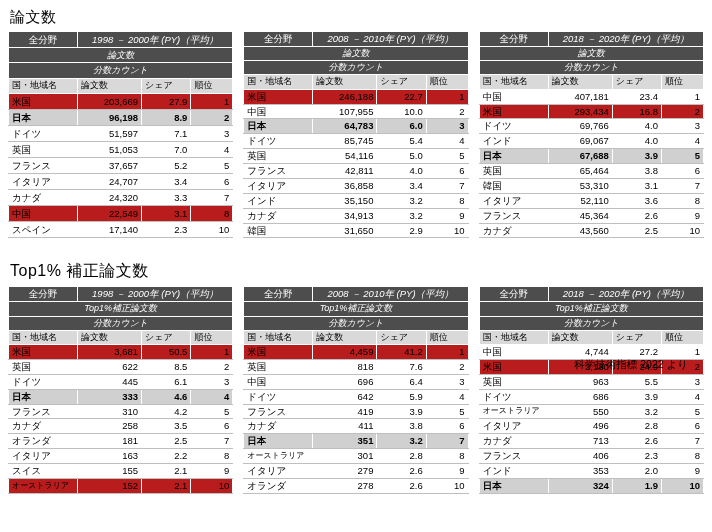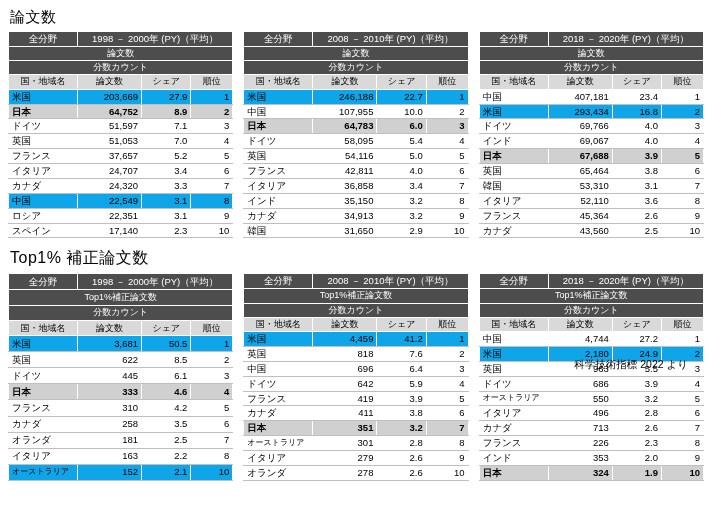--- a/index.html
+++ b/index.html
@@ -22,21 +22,21 @@
     box-sizing: border-box;
     padding: 6px 8px 0 8px;
   }
   .section-title {
     font-size: 15px;
     font-weight: normal;
     margin: 2px 0 4px 2px;
     letter-spacing: 0.5px;
   }
   .section-title.second {
-    margin-top: 10px;
+    margin-top: 23px;
     font-size: 16px;
   }
   .tables-row {
     display: flex;
     justify-content: space-between;
     gap: 10px;
   }
   table.tbl {
     border-collapse: collapse;
     table-layout: fixed;
@@ -52,35 +52,36 @@
     box-sizing: border-box;
     white-space: nowrap;
     overflow: hidden;
   }
   
   .hd {
     background: #4d4d4d;
     color: #ffffff;
     text-align: center;
     font-size: 9px;
+    font-style: italic;
   }
   .hd-period {
     font-size: 9.5px;
   }
   .hd-allfields {
     background: #4d4d4d;
     color: #fff;
     text-align: center;
     font-size: 9.5px;
   }
   
   .ch {
     background: #d9d9d9;
     color: #000;
-    text-align: center;
+    text-align: left;
     font-size: 9px;
     border: 1px solid #ffffff;
   }
   
   .c-country {
     text-align: left;
     font-size: 9.5px;
     padding-left: 4px;
   }
   .c-num {
@@ -94,21 +95,21 @@
     font-size: 9.5px;
   }
   tr.row td {
     background: #ffffff;
     border-top: 1px solid #bfbfbf;
     border-bottom: 1px solid #bfbfbf;
     border-left: 1px solid #ffffff;
     border-right: 1px solid #ffffff;
   }
   tr.row.hl td {
-    background: #0ea5e9;
+    background: #b91c1c;
   }
   tr.row.jp td {
     background: #d0d0d0;
     font-weight: bold;
   }
   tr.row.jp td.c-country {
     font-weight: bold;
   }
   .small-country {
     font-size: 8px;
@@ -159,21 +160,21 @@
           <td class="ch">順位</td>
         </tr>
         <tr class="row hl">
             <td class="c-country">米国</td>
             <td class="c-num">203,669</td>
             <td class="c-num">27.9</td>
             <td class="c-rank">1</td>
           </tr>
         <tr class="row jp">
             <td class="c-country">日本</td>
-            <td class="c-num">64,752</td>
+            <td class="c-num">96,198</td>
             <td class="c-num">8.9</td>
             <td class="c-rank">2</td>
           </tr>
         <tr class="row">
             <td class="c-country">ドイツ</td>
             <td class="c-num">51,597</td>
             <td class="c-num">7.1</td>
             <td class="c-rank">3</td>
           </tr>
         <tr class="row">
@@ -198,26 +199,20 @@
             <td class="c-country">カナダ</td>
             <td class="c-num">24,320</td>
             <td class="c-num">3.3</td>
             <td class="c-rank">7</td>
           </tr>
         <tr class="row hl">
             <td class="c-country">中国</td>
             <td class="c-num">22,549</td>
             <td class="c-num">3.1</td>
             <td class="c-rank">8</td>
-          </tr>
-        <tr class="row">
-            <td class="c-country">ロシア</td>
-            <td class="c-num">22,351</td>
-            <td class="c-num">3.1</td>
-            <td class="c-rank">9</td>
           </tr>
         <tr class="row">
             <td class="c-country">スペイン</td>
             <td class="c-num">17,140</td>
             <td class="c-num">2.3</td>
             <td class="c-rank">10</td>
           </tr>
       </tbody>
     </table>
 
@@ -258,21 +253,21 @@
             <td class="c-rank">2</td>
           </tr>
         <tr class="row jp">
             <td class="c-country">日本</td>
             <td class="c-num">64,783</td>
             <td class="c-num">6.0</td>
             <td class="c-rank">3</td>
           </tr>
         <tr class="row">
             <td class="c-country">ドイツ</td>
-            <td class="c-num">58,095</td>
+            <td class="c-num">85,745</td>
             <td class="c-num">5.4</td>
             <td class="c-rank">4</td>
           </tr>
         <tr class="row">
             <td class="c-country">英国</td>
             <td class="c-num">54,116</td>
             <td class="c-num">5.0</td>
             <td class="c-rank">5</td>
           </tr>
         <tr class="row">
@@ -464,20 +459,26 @@
             <td class="c-num">181</td>
             <td class="c-num">2.5</td>
             <td class="c-rank">7</td>
           </tr>
         <tr class="row">
             <td class="c-country">イタリア</td>
             <td class="c-num">163</td>
             <td class="c-num">2.2</td>
             <td class="c-rank">8</td>
           </tr>
+        <tr class="row">
+            <td class="c-country">スイス</td>
+            <td class="c-num">155</td>
+            <td class="c-num">2.1</td>
+            <td class="c-rank">9</td>
+          </tr>
         <tr class="row hl">
             <td class="c-country small-country">オーストラリア</td>
             <td class="c-num">152</td>
             <td class="c-num">2.1</td>
             <td class="c-rank">10</td>
           </tr>
       </tbody>
     </table>
 
     <table class="tbl blk">
@@ -628,21 +629,21 @@
             <td class="c-rank">6</td>
           </tr>
         <tr class="row">
             <td class="c-country">カナダ</td>
             <td class="c-num">713</td>
             <td class="c-num">2.6</td>
             <td class="c-rank">7</td>
           </tr>
         <tr class="row">
             <td class="c-country">フランス</td>
-            <td class="c-num">226</td>
+            <td class="c-num">406</td>
             <td class="c-num">2.3</td>
             <td class="c-rank">8</td>
           </tr>
         <tr class="row">
             <td class="c-country">インド</td>
             <td class="c-num">353</td>
             <td class="c-num">2.0</td>
             <td class="c-rank">9</td>
           </tr>
         <tr class="row jp">

